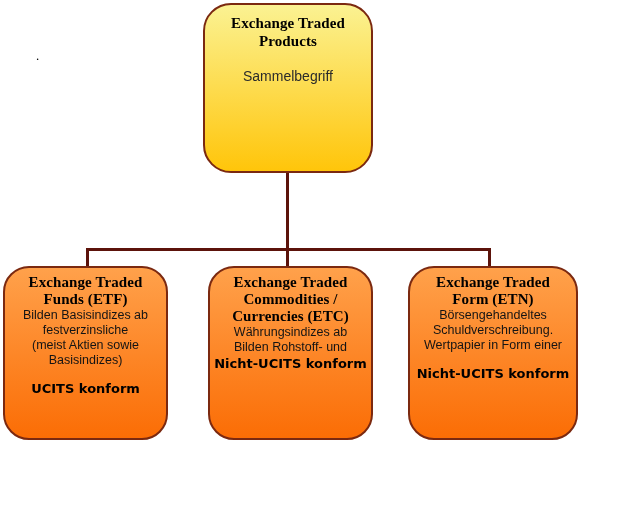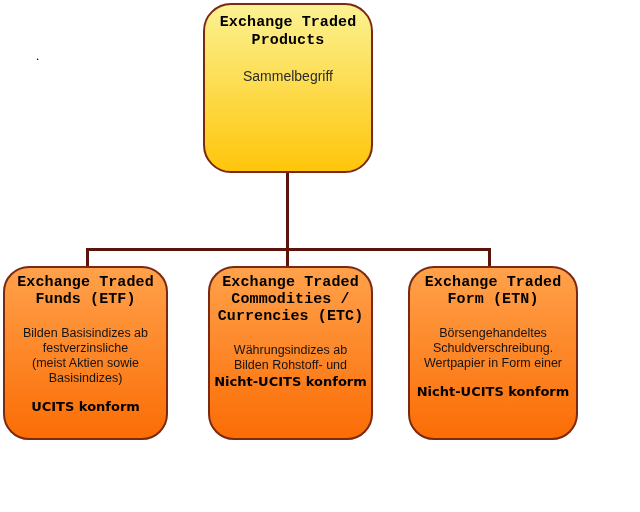--- a/index.html
+++ b/index.html
@@ -27,29 +27,29 @@
   }
   .child-box{
     top:266px;height:174px;
     background:linear-gradient(to bottom,var(--child-box-top) 0%,var(--child-box-bottom) 100%);
   }
   .child-etf{left:3px;width:165px;}
   .child-etc{left:208px;width:165px;}
   .child-etn{left:408px;width:170px;}
   .node-title{
     margin-top:9px;
-    font-family:Liberation Mono, monospace;
+    font-family:Liberation Serif, serif;
     font-weight:bold;font-size:15px;line-height:18px;letter-spacing:0.1px;
   }
   .child-box .node-title{margin-top:6px;font-size:15px;line-height:17px;}
   .node-subtitle{
     margin-top:17px;font-size:14px;line-height:18px;color:#2b2b2b;
   }
   .node-body{
-    margin-top:18px;font-size:12.5px;line-height:15px;color:#141414;
+    margin-top:0;font-size:12.5px;line-height:15px;color:#141414;
   }
   .node-footer{
     font-family:"DejaVu Sans","Liberation Sans",sans-serif;
     font-weight:bold;font-size:13px;line-height:15px;
   }
   .footer-gap{margin-top:13px;}
   .footer-tight{margin-top:1px;}
   .line{position:absolute;background:var(--connector);}
   .conn-root-stem{left:286px;top:173px;width:3px;height:77px;}
   .conn-hbar{left:86px;top:248px;width:405px;height:3px;}

